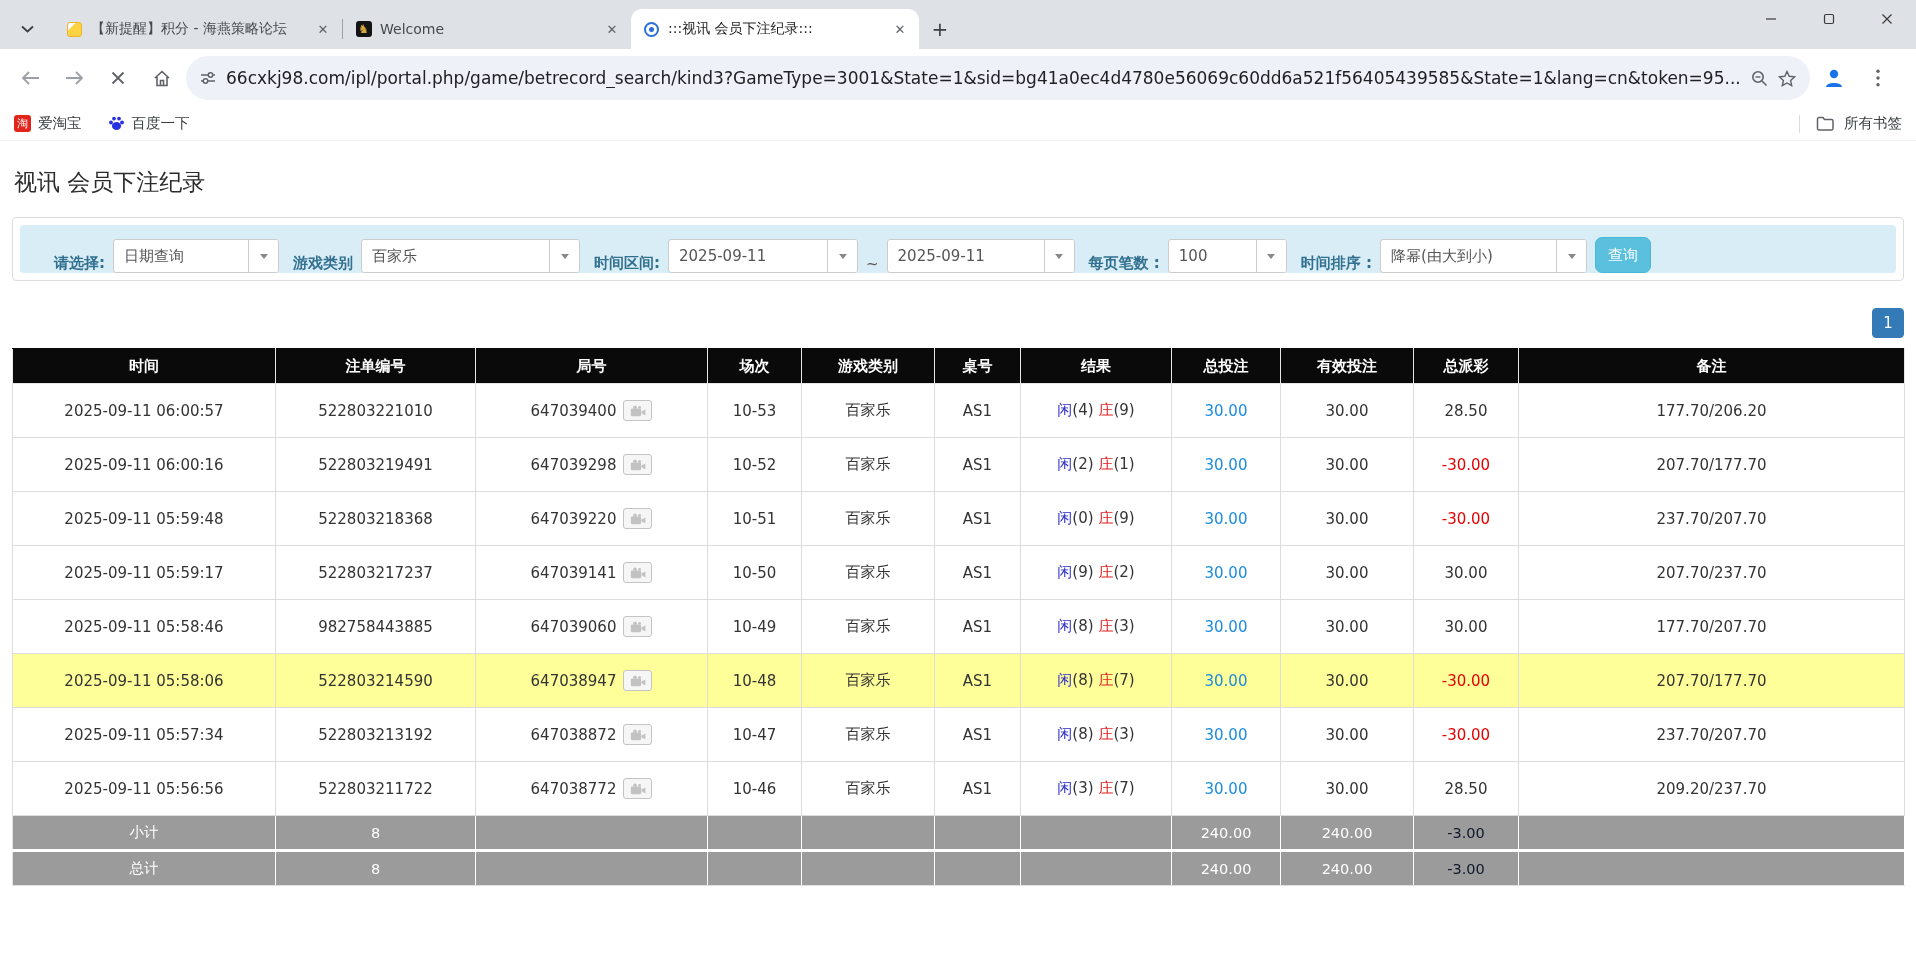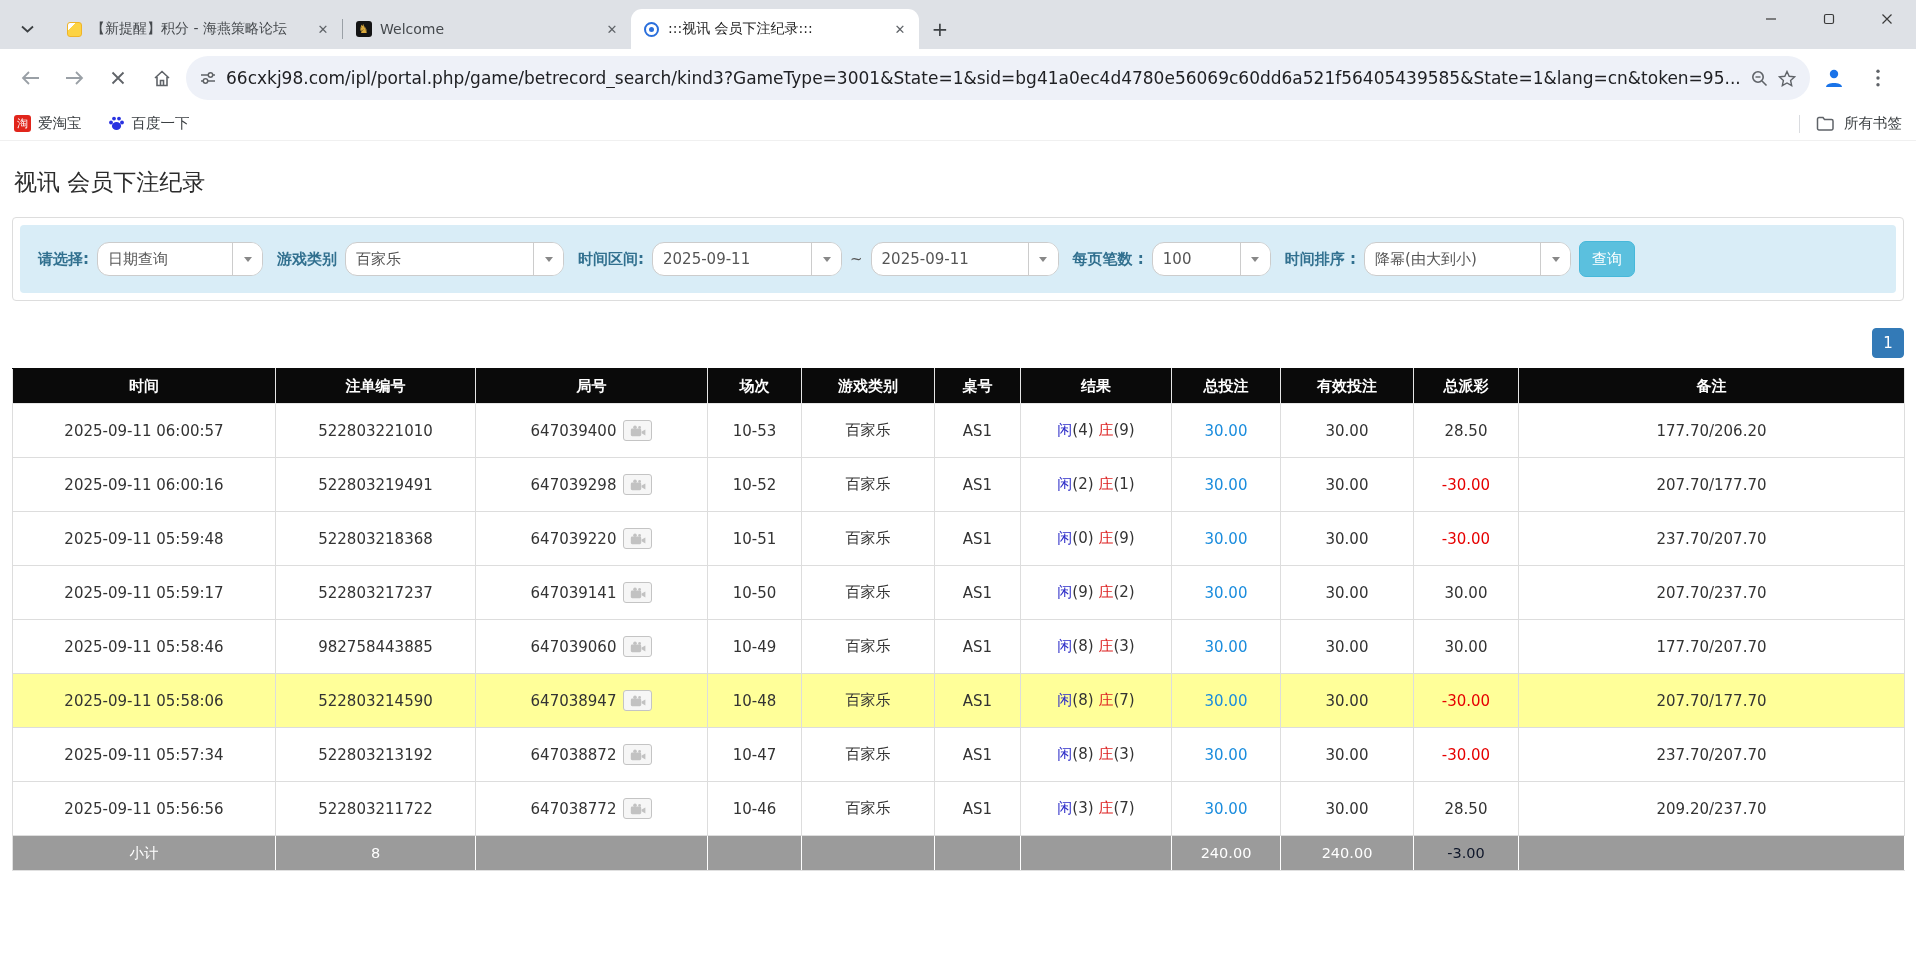--- a/index.html
+++ b/index.html
@@ -36,24 +36,24 @@
   .bm { display:flex; align-items:center; gap:7px; margin-right:26px; font-size:14.5px; color:#3c4043; }
   .bm-tao { width:17px; height:17px; border-radius:3px; background:#e1251b; color:#fff; font-size:11px; display:flex; align-items:center; justify-content:center; }
   .bm-right { margin-left:auto; display:flex; align-items:center; gap:10px; font-size:14.5px; color:#3c4043; }
   .bm-vdiv { width:1px; height:18px; background:#dadce0; margin-right:6px; }
 
   
   .content { background:#fff; }
   .page-title { margin:26px 0 0 14px; font-size:23px; font-weight:500; color:#2b2b2b; }
 
   .filter-panel { margin:19px 12px 0; border:1px solid #ddd; border-radius:4px; padding:7px; }
-  .filter-bar { background:#d9edf7; border-radius:4px; height:68px; display:flex; align-items:center; padding:0 16px; white-space:nowrap; }
+  .filter-bar { background:#d9edf7; border-radius:4px; height:48px; display:flex; align-items:flex-end; padding:0 32px; white-space:nowrap; }
   .flabel { font-size:15px; font-weight:bold; color:#31708f; margin:0 8px 0 14px; }
   .flabel:first-child { margin-left:2px; }
-  .sel { display:flex; align-items:stretch; height:34px; background:#fff; border:1px solid #ccc; border-radius:12px; overflow:hidden; }
+  .sel { display:flex; align-items:stretch; height:34px; background:#fff; border:1px solid #ccc; border-radius:3px; overflow:hidden; }
   .sel .val { display:flex; align-items:center; padding:0 10px; font-size:15px; color:#555; flex:1; }
   .sel .arrow-btn { width:30px; border-left:1px solid #ccc; display:flex; align-items:center; justify-content:center; background:#fff; }
   .caret { width:0; height:0; border-left:4px solid transparent; border-right:4px solid transparent; border-top:5px solid #888; }
   .tilde { color:#555; font-size:15px; margin:0 8px; }
   .search-btn { margin-left:8px; height:36px; width:56px; background:#5bc0de; color:#fff; font-size:15px;
     border:1px solid #46b8da; border-radius:7px; display:flex; align-items:center; justify-content:center; }
 
   .summary-bar { margin:10px 12px 0; height:52px; background:#dff0d8; border:1px solid #d6e9c6; border-radius:4px;
     display:flex; align-items:center; justify-content:space-between; padding:0 18px; }
   .summary-left { font-size:15px; color:#3c763d; }
@@ -507,15 +507,28 @@
         <td></td>
           <td></td>
           <td></td>
         <td></td>
           <td></td>
         <td>240.00</td>
         <td>240.00</td>
         <td><span class="neg-f">-3.00</span></td>
         <td></td>
       </tr>
+      <tr class="foot gap">
+        <td>总计</td>
+        <td>8</td>
+        <td></td>
+          <td></td>
+          <td></td>
+        <td></td>
+          <td></td>
+        <td>240.00</td>
+        <td>240.00</td>
+        <td><span class="neg-f">-3.00</span></td>
+        <td></td>
+      </tr>
     </tbody>
   </table>
 </div>
 
 </body></html>

